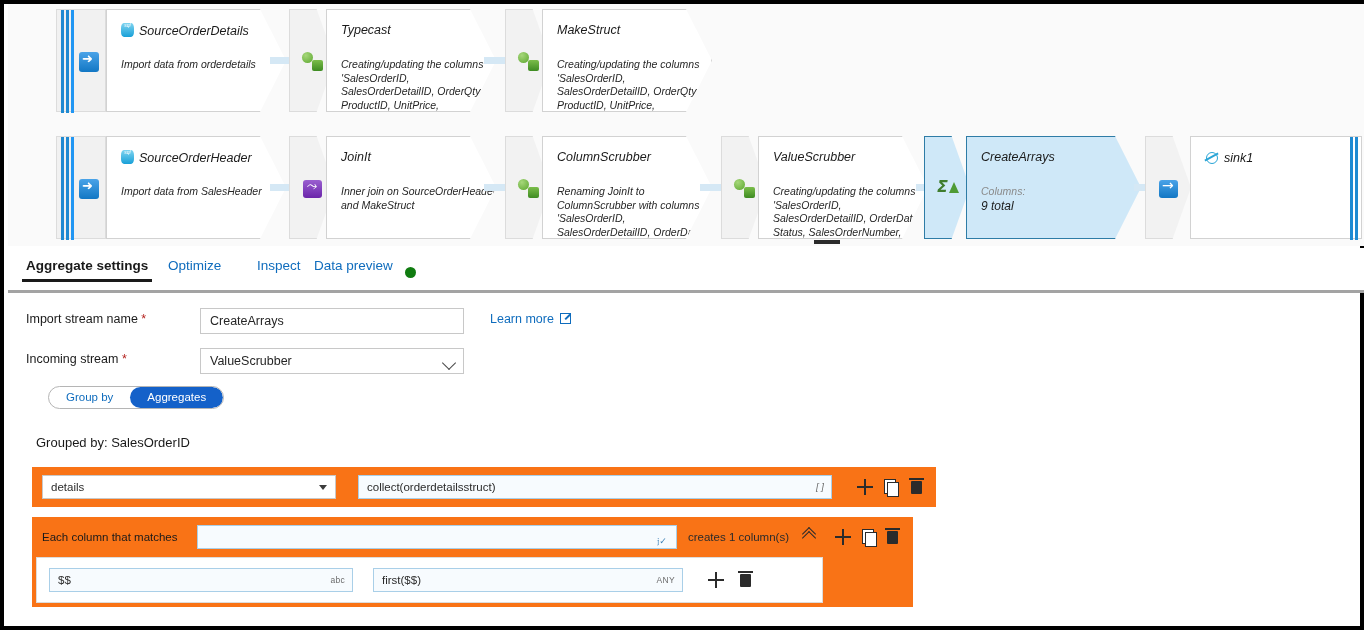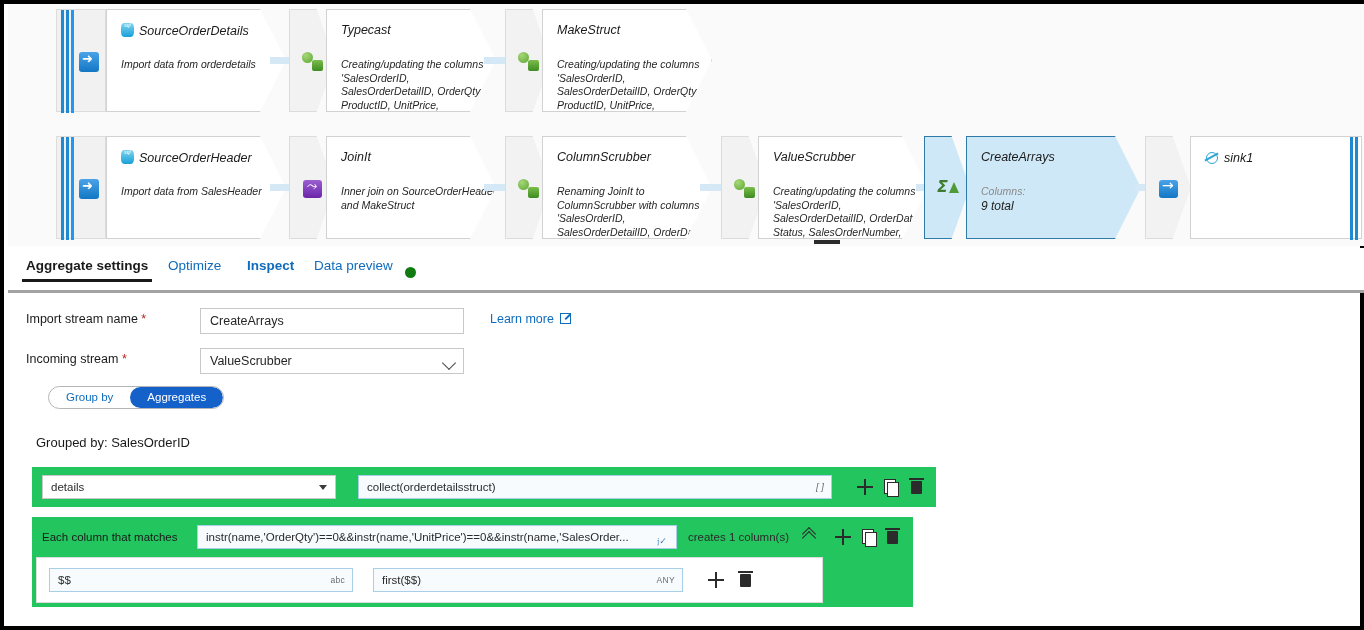--- a/index.html
+++ b/index.html
@@ -210,21 +210,21 @@
     font-size:11.5px;line-height:21px;padding:0 17px;color:#0f6cbd;cursor:pointer;
   }
   .pill .seg.on{background:#1461c9;color:#fff;border-radius:12px;}
 
   .groupedby{
     position:absolute;left:28px;font-size:13px;color:#1a1a1a;
   }
 
   
   .aggcard{
-    position:absolute;background:#22c55e;box-sizing:border-box;
+    position:absolute;background:#f97316;box-sizing:border-box;
   }
   .inp{
     position:absolute;box-sizing:border-box;height:24px;background:#fff;
     border:1px solid #c8c8c8;font-size:11.5px;color:#2b2b2b;padding:0 8px;line-height:22px;
     white-space:nowrap;overflow:hidden;
   }
   .inp.expr{background:#f7fbfe;border:1px solid #a9cfe8;}
   .inp .suffix{
     position:absolute;right:7px;top:0;line-height:22px;font-size:9.5px;color:#6c6c6c;
     font-style:italic;
@@ -400,21 +400,21 @@
           </span>
       </div>
     </div>
 
     <div class="scrollmark"></div>
   </div>
 
   <div class="tabbar">
     <div class="tab active" style="left:18px;">Aggregate settings</div>
     <div class="tab" style="left:160px;">Optimize</div>
-    <div class="tab" style="left:239px;font-weight:bold;">Inspect</div>
+    <div class="tab" style="left:249px;">Inspect</div>
     <div class="tab" style="left:306px;">Data preview</div>
     <span class="greendot"></span>
   </div>
 
   <div class="form">
 
     <div class="frow" style="top:14px;width:700px;">
       <span class="flabel"><span>Import stream name</span> <span class="req">*</span></span>
       <div class="ftext">CreateArrays</div>
       <span class="learn"><span>Learn more</span><span class="extlink"></span></span>
@@ -447,21 +447,20 @@
         <span class="suffix">[ ]</span>
       </div>
       <span class="iconbtn ic-plus" style="left:824px;top:10px;"></span>
       <span class="iconbtn ic-copy" style="left:850px;top:10px;"></span>
       <span class="iconbtn ic-trash" style="left:876px;top:10px;"></span>
     </div>
 
     <div class="aggcard" style="left:24px;top:223px;width:881px;height:90px;">
       <span class="matchlbl" style="left:10px;top:14px;">Each column that matches</span>
       <div class="inp expr" style="left:165px;top:8px;width:480px;">
-        <span>instr(name,'OrderQty')==0&amp;&amp;instr(name,'UnitPrice')==0&amp;&amp;instr(name,'SalesOrder...</span>
         <span class="fxicon">𝔧✓</span>
       </div>
       <span class="createstxt" style="left:656px;top:14px;">creates 1 column(s)</span>
       <span class="chev-up" style="left:770px;top:10px;"></span>
       <span class="iconbtn ic-plus" style="left:802px;top:10px;"></span>
       <span class="iconbtn ic-copy" style="left:828px;top:10px;"></span>
       <span class="iconbtn ic-trash" style="left:852px;top:10px;"></span>
 
       <div class="innerbox" style="left:4px;top:40px;width:787px;height:46px;">
         <div class="inp expr" style="left:12px;top:10px;width:304px;">

